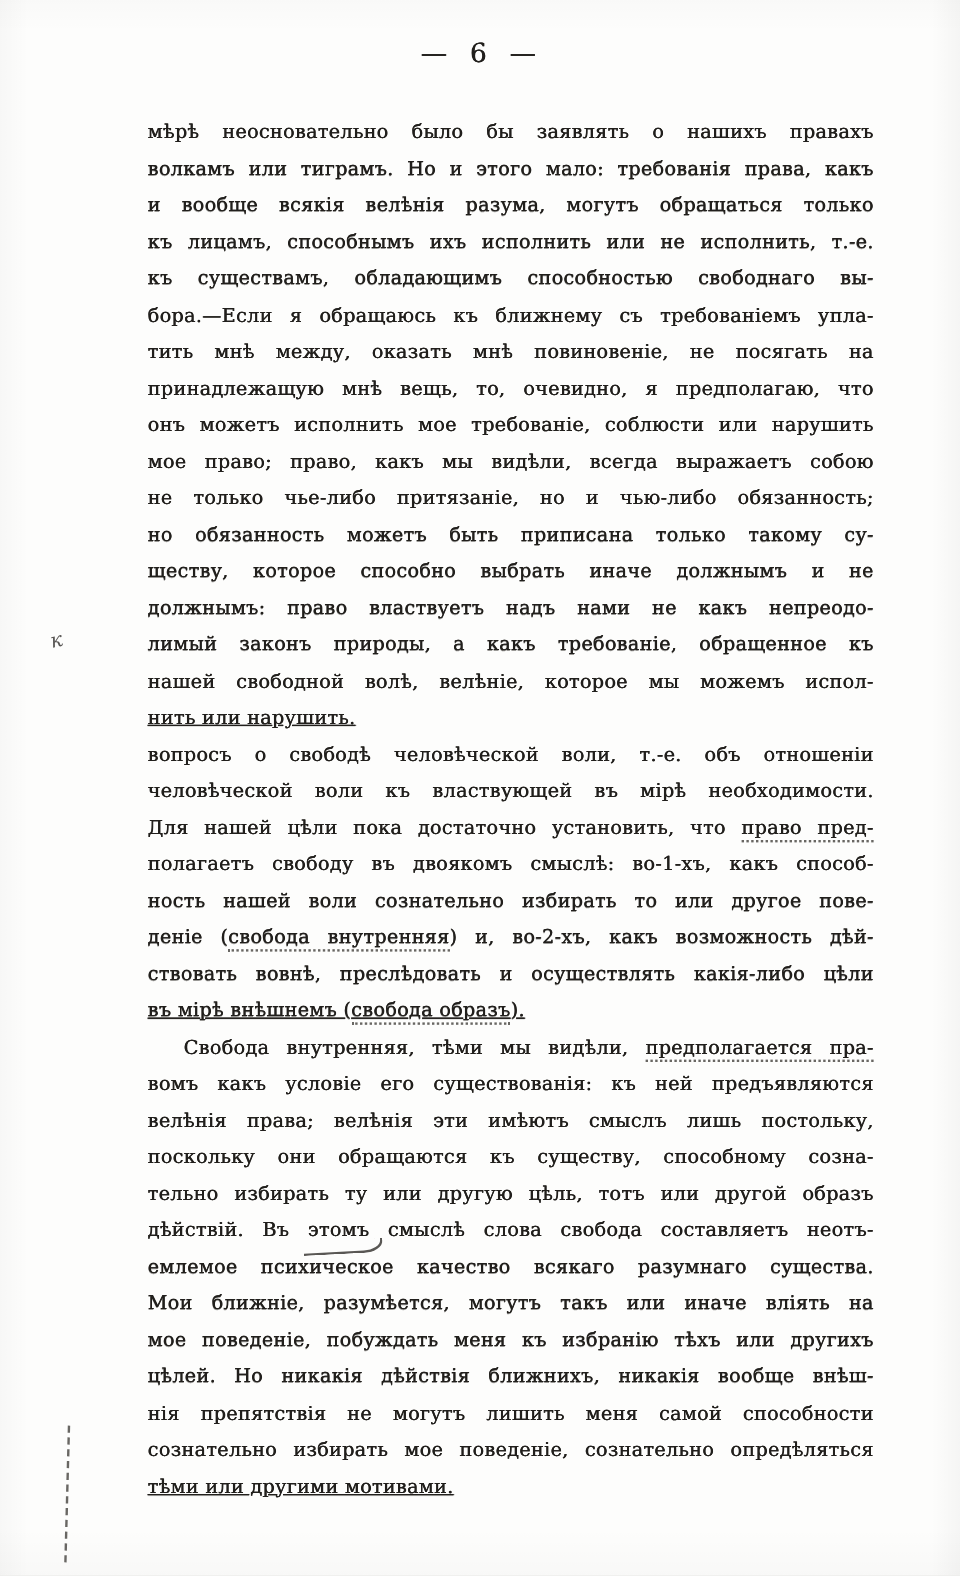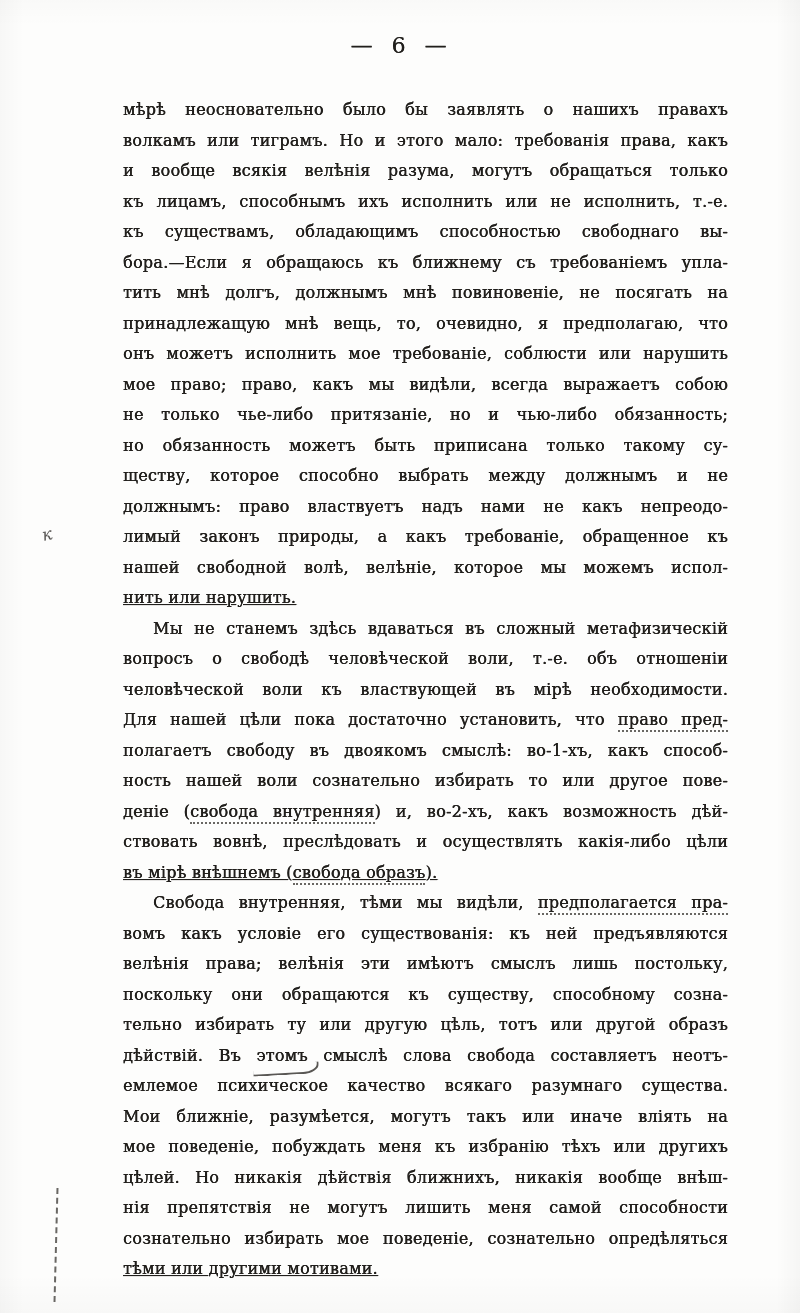--- a/index.html
+++ b/index.html
@@ -97,32 +97,31 @@
 <div class="page">
   <div class="page-number">— 6 —</div>
 
   <div class="text-block">
       <div class="line"><span class="seg">мѣрѣ неосновательно было бы заявлять о нашихъ правахъ</span></div>
       <div class="line"><span class="seg">волкамъ или тиграмъ. Но и этого мало: требованія права, какъ</span></div>
       <div class="line"><span class="seg">и вообще всякія велѣнія разума, могутъ обращаться только</span></div>
       <div class="line"><span class="seg">къ лицамъ, способнымъ ихъ исполнить или не исполнить, т.-е.</span></div>
       <div class="line"><span class="seg">къ существамъ, обладающимъ способностью свободнаго вы-</span></div>
       <div class="line"><span class="seg">бора.—Если я обращаюсь къ ближнему съ требованіемъ упла-</span></div>
-      <div class="line"><span class="seg">тить мнѣ долгъ, должнымъ мнѣ повиновеніе, не посягать на</span></div>
+      <div class="line"><span class="seg">тить мнѣ между, оказать мнѣ повиновеніе, не посягать на</span></div>
       <div class="line"><span class="seg">принадлежащую мнѣ вещь, то, очевидно, я предполагаю, что</span></div>
       <div class="line"><span class="seg">онъ можетъ исполнить мое требованіе, соблюсти или нарушить</span></div>
       <div class="line"><span class="seg">мое право; право, какъ мы видѣли, всегда выражаетъ собою</span></div>
       <div class="line"><span class="seg">не только чье-либо притязаніе, но и чью-либо обязанность;</span></div>
       <div class="line"><span class="seg">но обязанность можетъ быть приписана только такому су-</span></div>
-      <div class="line"><span class="seg">ществу, которое способно выбрать между должнымъ и не</span></div>
+      <div class="line"><span class="seg">ществу, которое способно выбрать иначе должнымъ и не</span></div>
       <div class="line"><span class="seg">должнымъ: право властвуетъ надъ нами не какъ непреодо-</span></div>
       <div class="line"><span class="seg">лимый законъ природы, а какъ требованіе, обращенное къ</span></div>
       <div class="line"><span class="seg">нашей свободной волѣ, велѣніе, которое мы можемъ испол-</span></div>
       <div class="line para-end"><span class="seg">нить или нарушить.</span></div>
-      <div class="line indent"><span class="seg">Мы не станемъ здѣсь вдаваться въ сложный метафизическій</span></div>
       <div class="line"><span class="seg">вопросъ о свободѣ человѣческой воли, т.-е. объ отношеніи</span></div>
       <div class="line"><span class="seg">человѣческой воли къ властвующей въ мірѣ необходимости.</span></div>
       <div class="line"><span class="seg">Для нашей цѣли пока достаточно установить, что </span><span class="seg pencil-underline">право пред-</span></div>
       <div class="line"><span class="seg">полагаетъ свободу въ двоякомъ смыслѣ: во-1-хъ, какъ способ-</span></div>
       <div class="line"><span class="seg">ность нашей воли сознательно избирать то или другое пове-</span></div>
       <div class="line"><span class="seg">деніе (</span><span class="seg pencil-underline">свобода внутренняя</span><span class="seg">) и, во-2-хъ, какъ возможность дѣй-</span></div>
       <div class="line"><span class="seg">ствовать вовнѣ, преслѣдовать и осуществлять какія-либо цѣли</span></div>
       <div class="line para-end"><span class="seg">въ мірѣ внѣшнемъ (</span><span class="seg pencil-underline">свобода образъ</span><span class="seg">).</span></div>
       <div class="line indent"><span class="seg">Свобода внутренняя, тѣми мы видѣли, </span><span class="seg pencil-underline">предполагается пра-</span></div>
       <div class="line"><span class="seg">вомъ какъ условіе его существованія: къ ней предъявляются</span></div>

